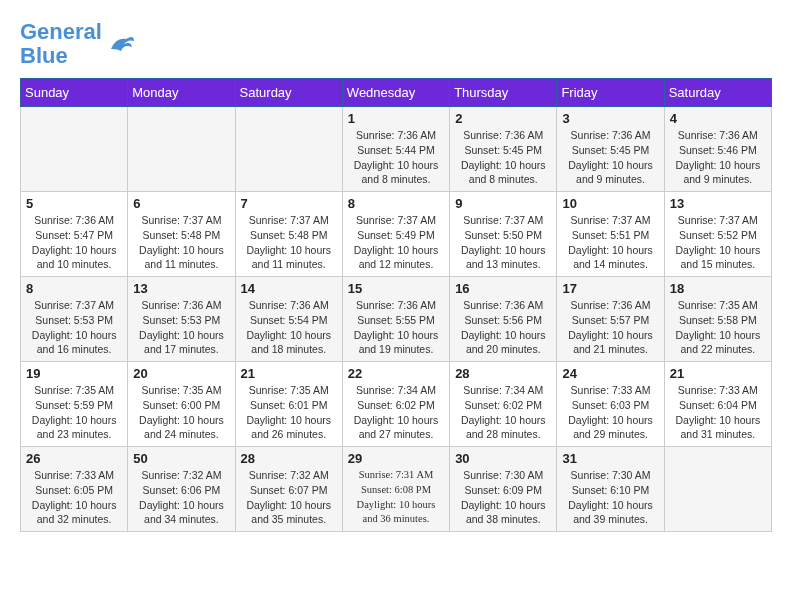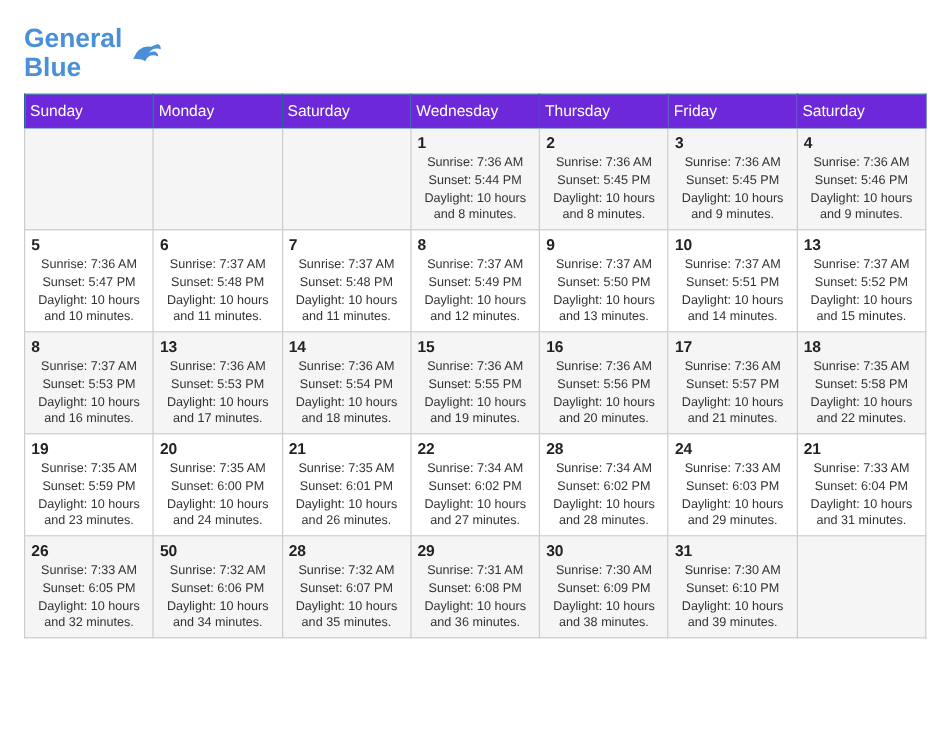--- a/index.html
+++ b/index.html
@@ -329,21 +329,21 @@
         </td>
         <td>
           <span class="day-num">28</span>
           <div class="day-info" style="white-space: pre-line;">Sunrise: 7:32 AM
 Sunset: 6:07 PM
 Daylight: 10 hours
 and 35 minutes.</div>
         </td>
         <td>
           <span class="day-num">29</span>
-          <div class="day-info" style="white-space: pre-line;">Sunrise: 7:31 AM
+          <div class="day-info" style="white-space: pre-line; font-family: Liberation Serif, serif;">Sunrise: 7:31 AM
 Sunset: 6:08 PM
 Daylight: 10 hours
 and 36 minutes.</div>
         </td>
         <td>
           <span class="day-num">30</span>
           <div class="day-info" style="white-space: pre-line;">Sunrise: 7:30 AM
 Sunset: 6:09 PM
 Daylight: 10 hours
 and 38 minutes.</div>

